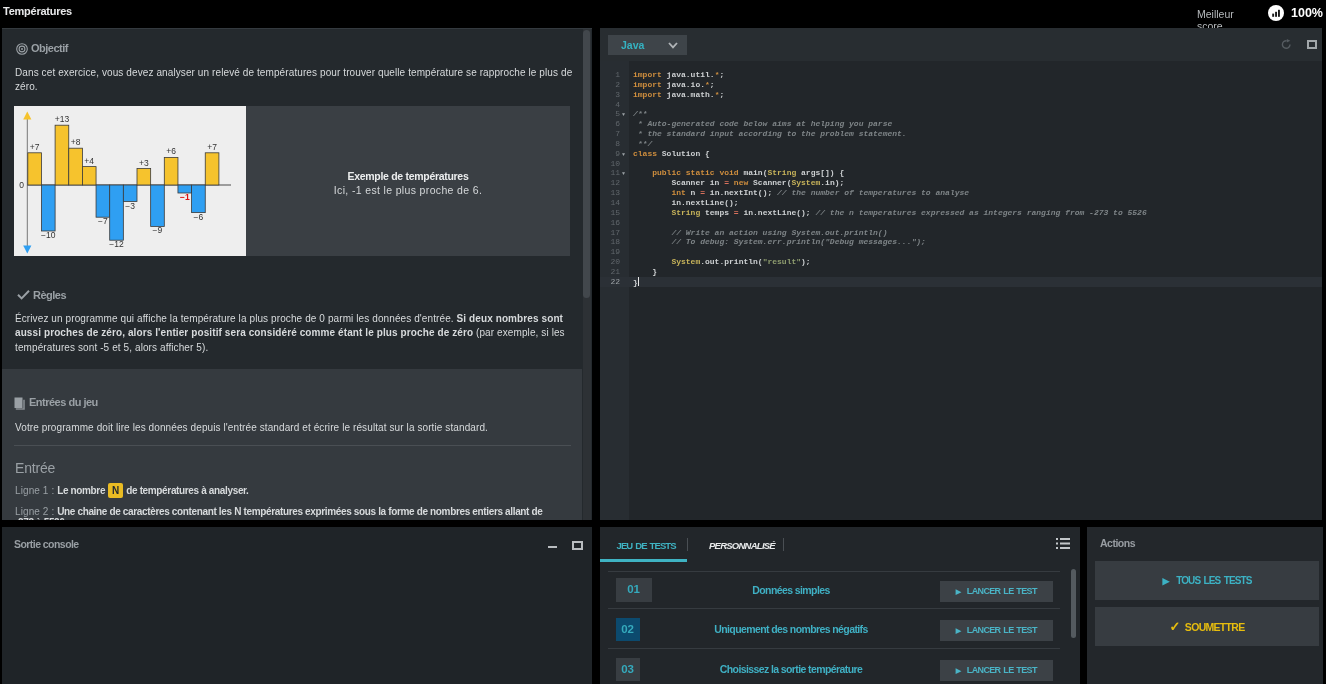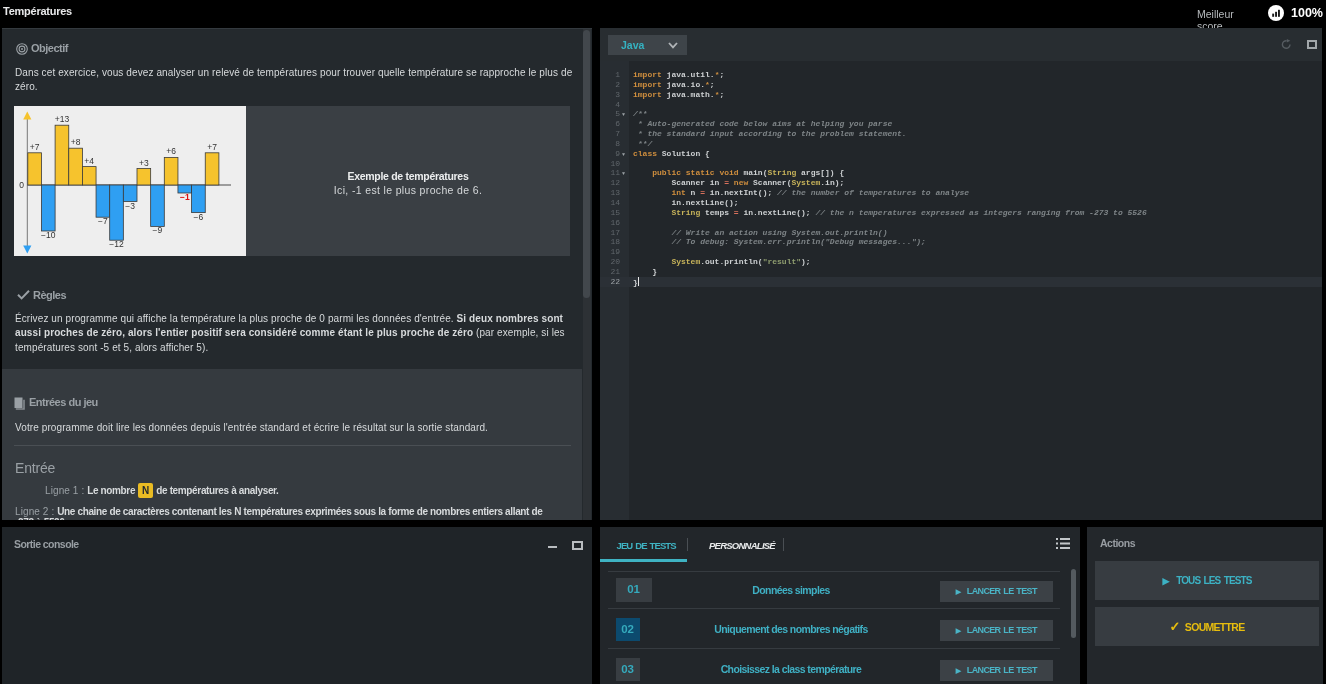--- a/index.html
+++ b/index.html
@@ -92,21 +92,21 @@
 
     <div class="abs" style="left:0;top:340px;width:580px;height:152px;background:#353a3f;">
       <svg class="abs" style="left:12px;top:27.5px;" width="12" height="13" viewBox="0 0 12 13">
         <rect x="0.5" y="0.5" width="8" height="10.5" fill="#9aa0a5"></rect>
         <path d="M10 2.8 V12 H1.8" fill="none" stroke="#868c91" stroke-width="1.6"></path>
       </svg>
       <div class="abs hdr" style="left:27px;top:27.3px;">Entrées du jeu</div>
       <div class="abs body" style="left:13px;top:52px;width:578px;">Votre programme doit lire les données depuis l'entrée standard et écrire le résultat sur la sortie standard.</div>
       <div class="abs" style="left:12px;top:75.5px;width:557px;height:1px;background:#4a4f54;"></div>
       <div class="abs" style="left:13px;top:91px;font-size:14px;font-weight:normal;letter-spacing:-0.2px;color:#9aa0a5;">Entrée</div>
-      <div class="abs body" style="left:13px;top:114px;width:578px;margin-left:30px;"><span class="gray">Ligne 1 :</span> <b style="letter-spacing:-0.35px;">Le nombre</b> <span style="display:inline-block;background:#e9bb23;color:#24292d;font-weight:bold;padding:0.5px 4px;border-radius:2px;">N</span> <b style="letter-spacing:-0.35px;">de températures à analyser.</b></div>
+      <div class="abs body" style="left:13px;top:114px;width:578px;"><span class="gray">Ligne 1 :</span> <b style="letter-spacing:-0.35px;">Le nombre</b> <span style="display:inline-block;background:#e9bb23;color:#24292d;font-weight:bold;padding:0.5px 4px;border-radius:2px;">N</span> <b style="letter-spacing:-0.35px;">de températures à analyser.</b></div>
       <div class="abs body" style="left:13px;top:135.5px;width:578px;white-space:nowrap;"><span class="gray">Ligne 2 :</span> <b style="letter-spacing:-0.35px;">Une chaine de caractères contenant les N températures exprimées sous la forme de nombres entiers allant de</b></div>
       <div class="abs body" style="left:13px;top:147px;width:578px;font-weight:bold;letter-spacing:-0.35px;">-273 à 5526</div>
     </div>
 
     <div class="abs" style="left:580.5px;top:0;width:8px;height:492px;background:#2d3135;"></div>
     <div class="abs" style="left:581px;top:1px;width:7px;height:268px;background:#42474c;border-radius:3.5px;"></div>
   </div>
 
   <div class="panel" style="left:600px;top:28px;width:722px;height:492px;background:#22262a;overflow:hidden;">
     <div class="abs" style="left:0;top:0;width:722px;height:33px;background:#282d31;">
@@ -151,21 +151,21 @@
     <div class="abs" style="left:8px;top:43.5px;width:452px;height:1px;background:#363b40;"></div>
     <div class="abs" style="left:15.6px;top:51px;width:36px;height:23.5px;background:#383d42;color:#35aabd;font-size:11.5px;font-weight:bold;text-align:center;line-height:23.5px;">01</div>
     <div class="abs" style="left:41px;top:57.2px;width:300px;text-align:center;font-size:10.5px;letter-spacing:-0.6px;font-weight:bold;color:#3fb0c4;">Données simples</div>
     <div class="abs" style="left:339.5px;top:53.5px;width:113.5px;height:21px;background:#3c4146;color:#4ab4c6;font-size:9px;letter-spacing:-0.65px;word-spacing:1px;font-weight:bold;text-align:center;line-height:21px;"><span style="font-size:7px;letter-spacing:0;">▶</span>&nbsp; LANCER LE TEST</div>
     <div class="abs" style="left:8px;top:81px;width:452px;height:1px;background:#363b40;"></div>
     <div class="abs" style="left:15.6px;top:90.8px;width:24px;height:23.5px;background:#0c4a6e;color:#35aabd;font-size:11.5px;font-weight:bold;text-align:center;line-height:23.5px;">02</div>
     <div class="abs" style="left:41px;top:96.3px;width:300px;text-align:center;font-size:10.5px;letter-spacing:-0.6px;font-weight:bold;color:#3fb0c4;">Uniquement des nombres négatifs</div>
     <div class="abs" style="left:339.5px;top:93px;width:113.5px;height:21px;background:#3c4146;color:#4ab4c6;font-size:9px;letter-spacing:-0.65px;word-spacing:1px;font-weight:bold;text-align:center;line-height:21px;"><span style="font-size:7px;letter-spacing:0;">▶</span>&nbsp; LANCER LE TEST</div>
     <div class="abs" style="left:8px;top:121.2px;width:452px;height:1px;background:#363b40;"></div>
     <div class="abs" style="left:15.6px;top:130.6px;width:24px;height:23.5px;background:#383d42;color:#35aabd;font-size:11.5px;font-weight:bold;text-align:center;line-height:23.5px;">03</div>
-    <div class="abs" style="left:41px;top:135.5px;width:300px;text-align:center;font-size:10.5px;letter-spacing:-0.6px;font-weight:bold;color:#3fb0c4;">Choisissez la class température</div>
+    <div class="abs" style="left:41px;top:135.5px;width:300px;text-align:center;font-size:10.5px;letter-spacing:-0.6px;font-weight:bold;color:#3fb0c4;">Choisissez la sortie température</div>
     <div class="abs" style="left:339.5px;top:133px;width:113.5px;height:21px;background:#3c4146;color:#4ab4c6;font-size:9px;letter-spacing:-0.65px;word-spacing:1px;font-weight:bold;text-align:center;line-height:21px;"><span style="font-size:7px;letter-spacing:0;">▶</span>&nbsp; LANCER LE TEST</div>
     <div class="abs" style="left:471px;top:42px;width:5px;height:69px;background:#545a5f;border-radius:3px;"></div>
   </div>
 
   <div class="panel" style="left:1087px;top:527px;width:236px;height:157px;background:#23272b;">
     <div class="abs" style="left:13px;top:10px;font-size:10.5px;font-weight:bold;letter-spacing:-0.5px;color:#989da2;">Actions</div>
     <div class="abs" style="left:8px;top:34px;width:224px;height:39px;background:#373c41;color:#3cb2c4;font-size:10px;letter-spacing:-0.9px;word-spacing:1.5px;font-weight:bold;text-align:center;line-height:39px;"><span style="font-size:9px;letter-spacing:0;">▶</span>&nbsp; TOUS LES TESTS</div>
     <div class="abs" style="left:8px;top:80px;width:224px;height:39px;background:#373c41;color:#e7bd0e;font-size:10.5px;letter-spacing:-0.7px;font-weight:bold;text-align:center;line-height:39px;"><span style="font-size:13px;letter-spacing:0;">✓</span>&nbsp; SOUMETTRE</div>
   </div>
 

